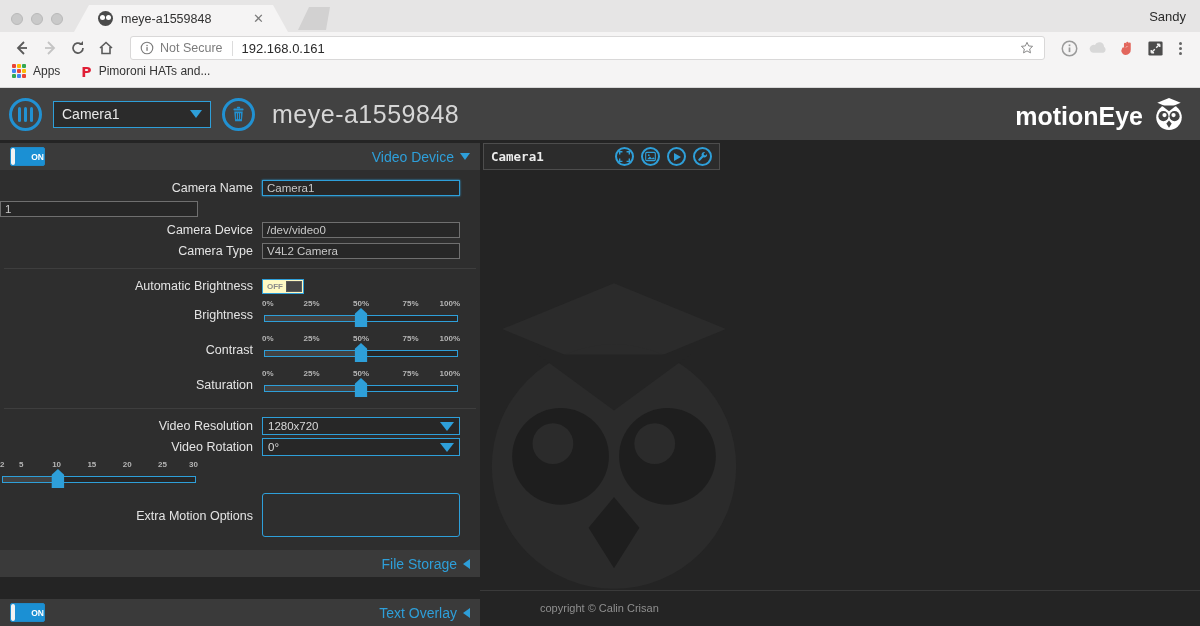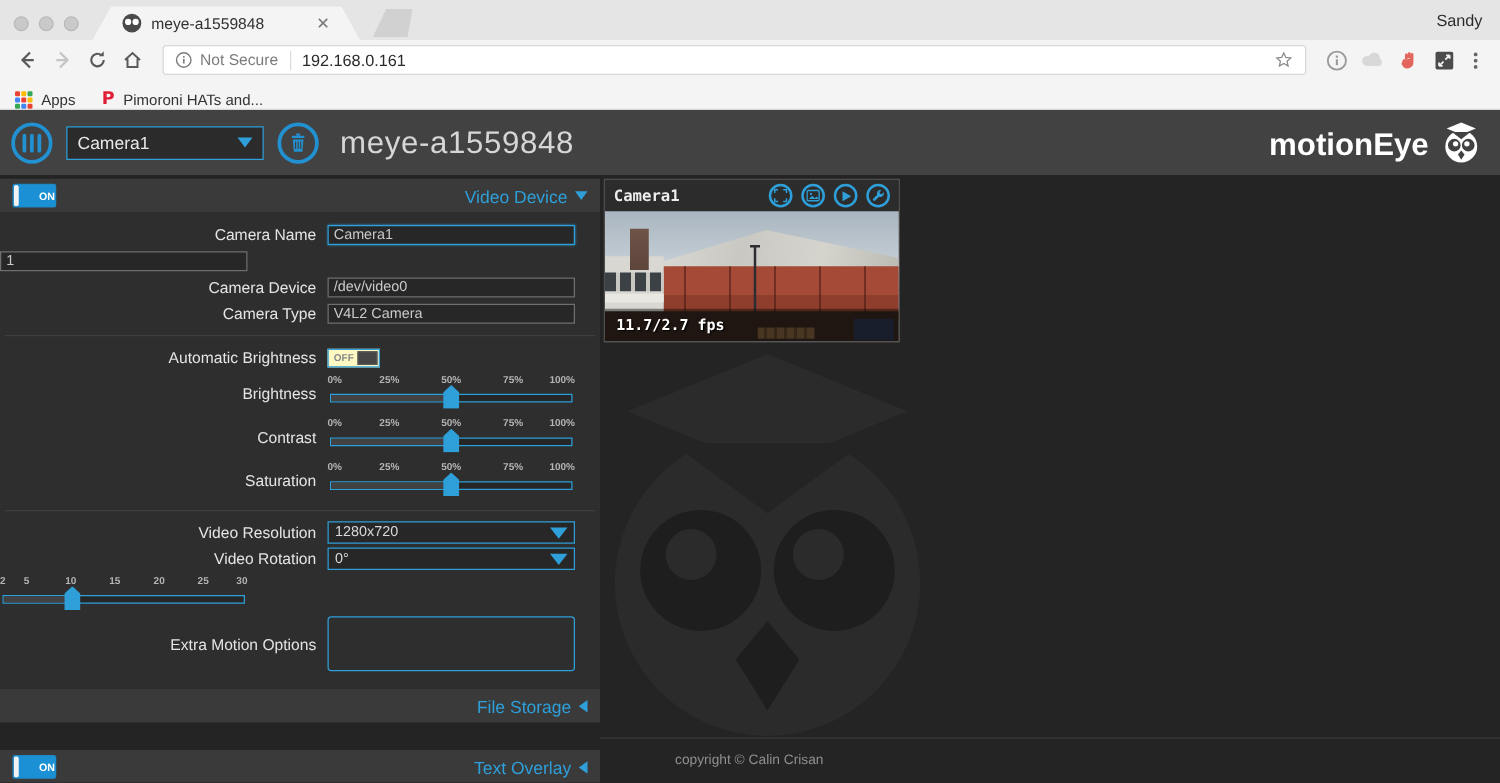--- a/index.html
+++ b/index.html
@@ -22,21 +22,21 @@
   .toolbar { height:32px; background:#f5f4f4; display:flex; align-items:center; padding:0 10px; gap:4px; }
   .navbtn { width:24px; height:24px; display:flex; align-items:center; justify-content:center; }
   .omnibox { flex:1; height:24px; background:#fff; border:1px solid #d9d8d8; border-radius:3px; margin:0 8px; display:flex; align-items:center; padding:0 9px; }
   .sec-label { color:#7c7c7c; font-size:12.5px; margin-left:6px; }
   .omni-div { width:1px; height:15px; background:#dcdcdc; margin:0 9px; }
   .url { color:#2a2a2a; font-size:13px; flex:1; }
   .ext-row { display:flex; align-items:center; gap:11px; padding:0 4px; }
   .kebab { display:flex; flex-direction:column; gap:2px; padding:0 4px; }
   .kebab b { width:3px; height:3px; border-radius:50%; background:#666; }
 
-  .bookmarks { height:24px; background:#f5f4f4; border-bottom:1px solid #d8d8d8; display:flex; align-items:flex-end; padding:0 12px; gap:7px; }
+  .bookmarks { height:24px; background:#f5f4f4; border-bottom:1px solid #d8d8d8; display:flex; align-items:flex-start; padding:0 12px; gap:7px; }
   .bm-label { font-size:12px; color:#333; }
   .apps-grid { display:grid; grid-template-columns:repeat(3,4px); grid-gap:1px; }
   .apps-grid b { width:4px; height:4px; border-radius:1px; }
   .p-logo { color:#e01e35; font-weight:bold; font-size:14px; font-family:"DejaVu Sans", sans-serif; }
   .bm2 { margin-left:14px; }
 
   
   .app-header { height:52px; background:#424242; display:flex; align-items:center; padding:0 9px; gap:11px; }
   .circle-btn { width:33px; height:33px; border-radius:50%; border:3px solid #2191d2; display:flex; align-items:center; justify-content:center; flex:0 0 33px; }
   .menu-bars { display:flex; gap:2.5px; }
@@ -466,35 +466,19 @@
         <span class="cam-icon">
           <span class="play-tri"></span>
         </span>
         <span class="cam-icon">
           <svg width="11" height="11" viewBox="0 0 16 16">
               <path d="M14.5 4.2 a4 4 0 0 1 -5.3 5 L4.6 13.8 a1.6 1.6 0 0 1 -2.3 -2.3 L6.9 6.9 a4 4 0 0 1 5 -5.3 L9.6 3.9 l.6 2 2 .6 z" fill="#2e9fd9"></path>
             </svg>
         </span>
       </div>
 
-      <div class="scene">
-        <div class="roof"></div>
-        <div class="wall"></div>
-        <div class="bldg">
-            <div class="win"></div>
-            <div class="band"></div>
-          </div>
-        <div class="chimney"></div>
-        <div class="pole"></div>
-        <div class="ground"></div>
-        <div class="crate1"></div>
-        <div class="crate2"></div>
-        <div class="fps-bar">
-          <span class="fps-text">11.7/2.7 fps</span>
-        </div>
-      </div>
     </div>
 
     <div class="footer">
       <span class="copyright">copyright © Calin Crisan</span>
     </div>
   </div>
 </div>
 
 </body></html>

